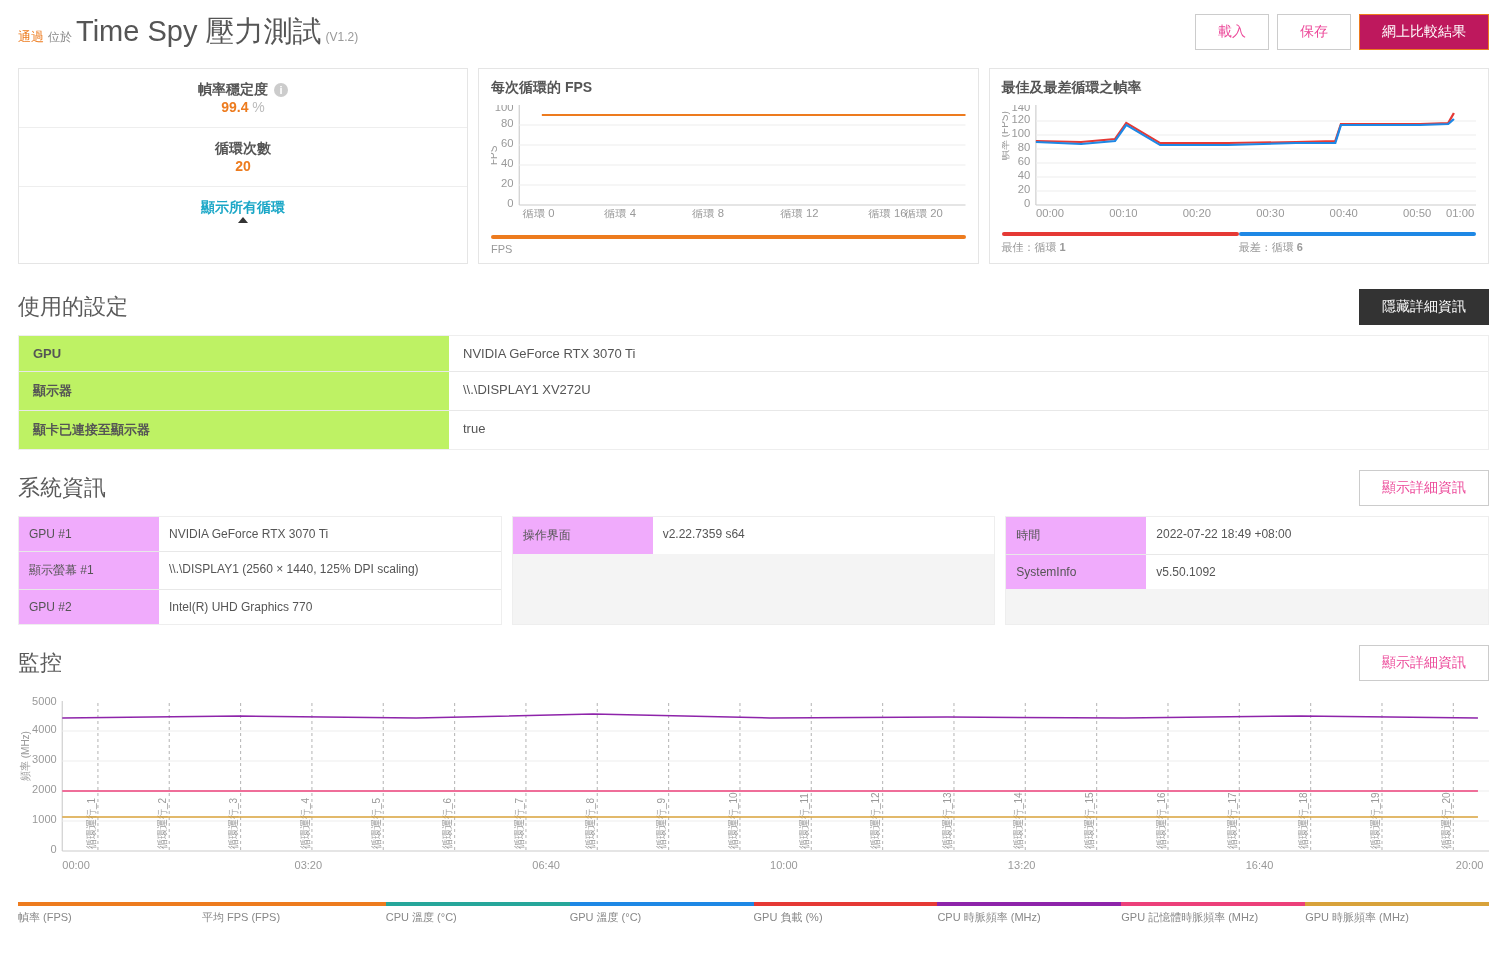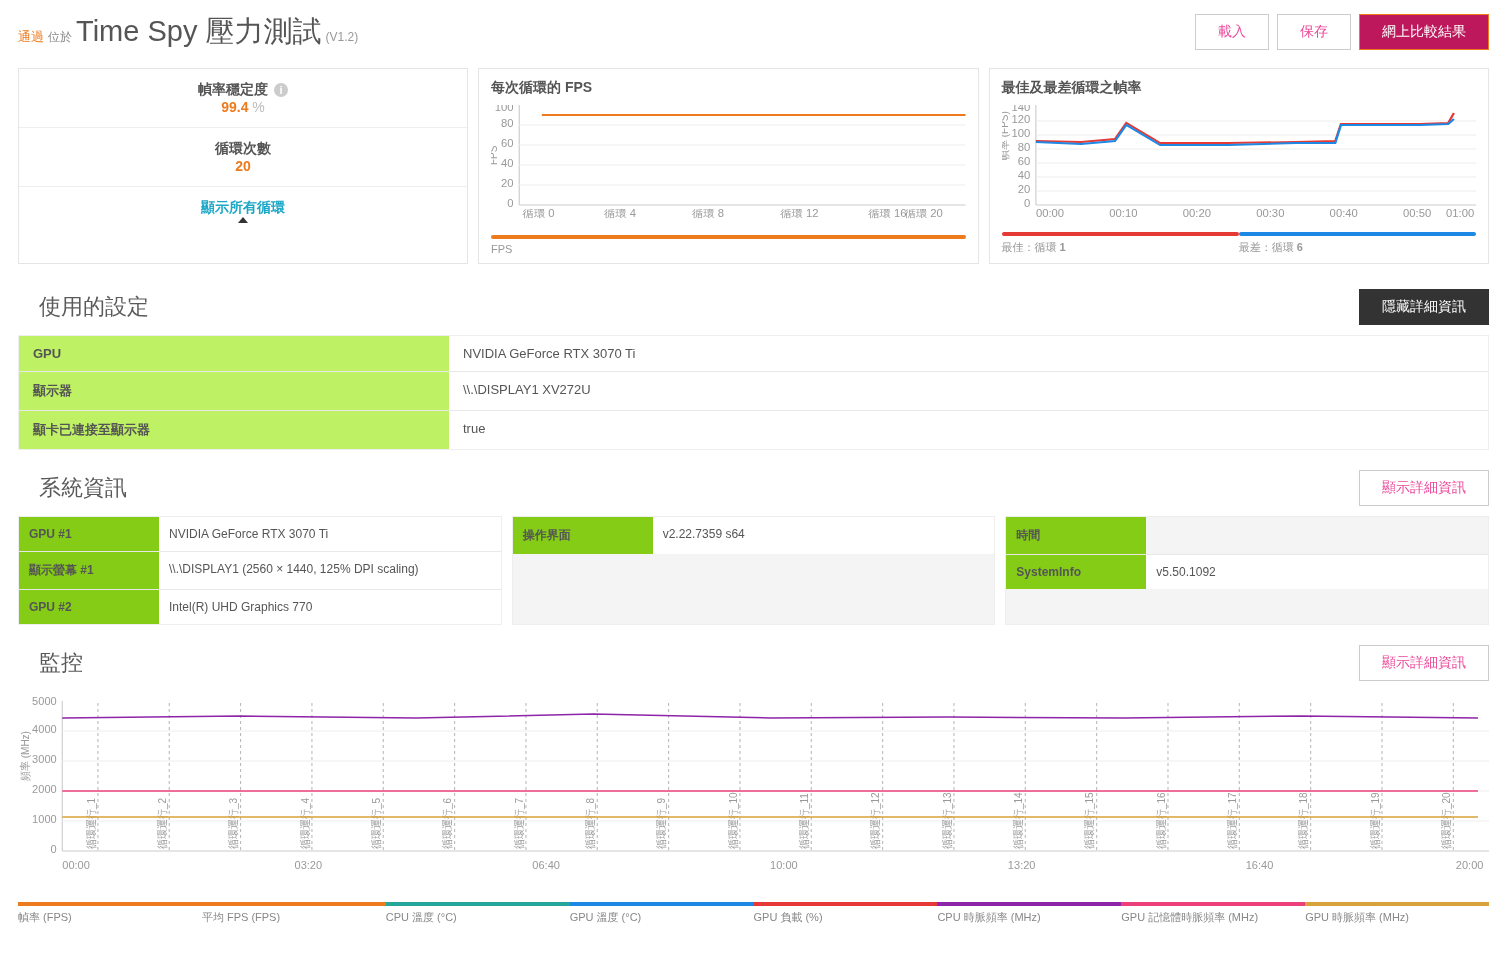--- a/index.html
+++ b/index.html
@@ -26,34 +26,34 @@
   .expand-link { color: #1ba7c7; font-size: 14px; font-weight: bold; }
   .caret-up { border-left: 5px solid transparent; border-right: 5px solid transparent; border-bottom: 6px solid #333; }
 
   .chart-box { flex: 1; border: 1px solid #e5e5e5; padding: 10px 12px 8px 12px; display:flex; flex-direction:column;}
   .chart-title { font-weight: bold; color: #555; font-size: 14px; margin-bottom: 8px; }
   .chart-body { flex:1; position:relative; }
   .legend-bar { height: 4px; margin-top: 4px; border-radius: 2px; }
   .legend-text { font-size: 11px; color: #999; margin-top: 4px; }
 
   .section { margin-bottom: 20px; }
-  .section-header { display: flex; justify-content: space-between; align-items: center; margin-bottom: 10px; margin-left: 21px; }
+  .section-header { display: flex; justify-content: space-between; align-items: center; margin-bottom: 10px; }
   .section-title { font-size: 22px; color: #5a5a5a; font-weight: normal; font-family: Georgia, serif; }
 
   .info-table { background: #f4f4f4; border: 1px solid #eee; }
   .info-row { display: flex; border-bottom: 1px solid #e8e8e8; }
   .info-row:last-child { border-bottom: none; }
   .info-key { width: 430px; padding: 10px 14px; font-weight: bold; color: #555; background: #bef264; }
   .info-val { flex:1; padding: 10px 14px; background: #fff; color: #555; }
 
   .sys-grid { display: flex; gap: 10px; }
   .sys-col { border: 1px solid #eee; background: #f4f4f4; flex:1;}
   .sys-row { display: flex; border-bottom: 1px solid #e8e8e8;}
   .sys-row:last-child { border-bottom: none; }
-  .sys-key { width: 140px; padding: 10px 10px; font-weight: bold; color: #555; background: #84cc16; font-size:12px;}
+  .sys-key { width: 140px; padding: 10px 10px; font-weight: normal; color: #555; background: #f0abfc; font-size:12px;}
   .sys-val { flex:1; padding: 10px 10px; background: #fff; color: #555; font-size:12px;}
 
   svg text { font-size: 10px; fill: #999; }
   .axis-line { stroke: #ccc; stroke-width: 1; }
   .grid-line { stroke: #eee; stroke-width: 1; }
   .grid-dash { stroke: #bbb; stroke-width: 1; stroke-dasharray: 3,3; }
 
   .monitor-legend { display: flex; gap: 0; margin-top: 18px; }
   .mlegend-item { flex:1; }
   .mlegend-bar { height: 4px; }
@@ -223,20 +223,21 @@
       </div>
       <div class="sys-col">
         <div class="sys-row">
             <div class="sys-key">操作界面</div>
             <div class="sys-val">v2.22.7359 s64</div>
           </div>
       </div>
       <div class="sys-col">
         <div class="sys-row">
             <div class="sys-key">時間</div>
+            <div class="sys-val">2022-07-22 18:49 +08:00</div>
           </div>
         <div class="sys-row">
             <div class="sys-key">SystemInfo</div>
             <div class="sys-val">v5.50.1092</div>
           </div>
       </div>
     </div>
   </div>
 
   <div class="section">

